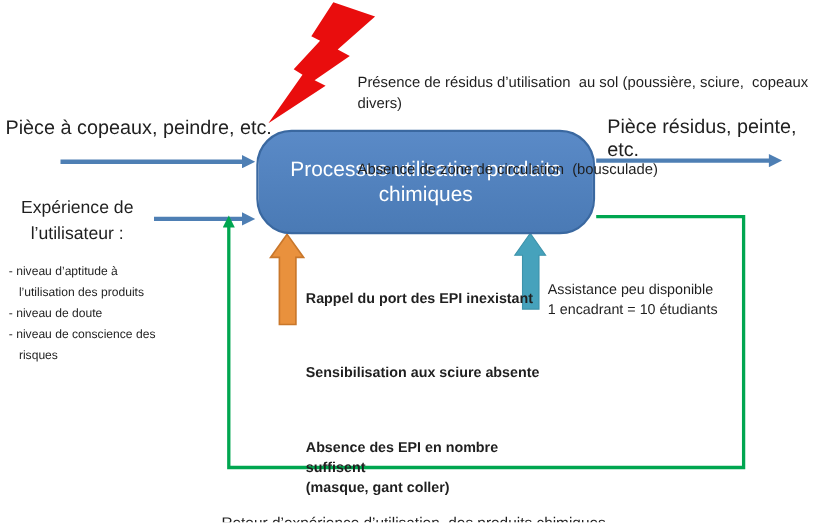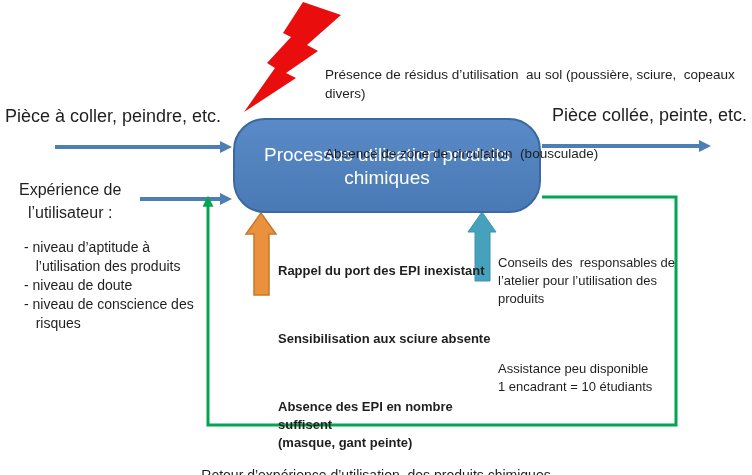--- a/index.html
+++ b/index.html
@@ -11,21 +11,21 @@
     color:#1f1f1f;
     overflow:hidden;
   }
   .layer{position:absolute;left:0;top:0;width:752px;height:475px;}
   .txt{position:absolute;white-space:pre-wrap;}
   .hazard{left:325px;top:27px;width:432px;font-size:13.5px;line-height:19px;}
   .hazard .h1{margin-bottom:3px;}
   .piece-in{left:5px;top:106px;font-size:18px;}
   .piece-out{left:552px;top:105px;font-size:18px;}
   .exp-label{left:19px;top:178px;font-size:16px;line-height:23px;text-align:center;}
-  .exp-details{left:8px;top:238px;font-size:14px;line-height:19px;margin-left:16px;}
+  .exp-details{left:8px;top:238px;font-size:11px;line-height:19px;}
   .mid-col{left:278px;top:226px;width:218px;font-size:13px;line-height:18px;}
   .mid-col .item{margin-bottom:14px;font-weight:bold;}
   .right-col{left:498px;top:218px;width:195px;font-size:13px;line-height:18px;}
   .right-col .item{margin-bottom:16px;}
   .feedback{left:0;top:430px;width:752px;text-align:center;font-size:14px;line-height:18px;white-space:pre-wrap;}
   .process-box{
     position:absolute;left:233px;top:118px;width:308px;height:95px;
     box-sizing:border-box;
     background:linear-gradient(#5a8ac7,#4a7ab5);
     border:2.5px solid #3a68a0;
@@ -68,46 +68,43 @@
 
   <div class="process-box">Processus utilisation produits
 chimiques</div>
 
   <div class="txt hazard">
     <div class="h1">Présence de résidus d’utilisation  au sol (poussière, sciure,  copeaux
 divers)</div>
     <div>Absence de zone de circulation  (bousculade)</div>
   </div>
 
-  <div class="txt piece-in">Pièce à coller, peindre, etc.</div>
+  <div class="txt piece-in">Pièce à copeaux, peindre, etc.</div>
 
-  <div class="txt piece-out">Pièce collée, peinte, etc.</div>
+  <div class="txt piece-out">Pièce résidus, peinte, etc.</div>
 
   <div class="txt exp-label">Expérience de
 l’utilisateur :</div>
 
   <div class="txt exp-details">- niveau d’aptitude à
    l’utilisation des produits
 - niveau de doute
 - niveau de conscience des
    risques</div>
 
   <div class="txt mid-col">
     <div class="item">Rappel du port des EPI inexistant</div>
     <div class="item">Sensibilisation aux sciure absente</div>
     <div class="item">Absence des EPI en nombre suffisent
-(masque, gant peinte)</div>
+(masque, gant coller)</div>
     
     
   </div>
 
   <div class="txt right-col">
-    <div class="item">Conseils des  responsables de
-l’atelier pour l’utilisation des
-produits</div>
     <div class="item">Assistance peu disponible
 1 encadrant = 10 étudiants</div>
   </div>
 
   <div class="txt feedback">
     <div class="f1">Retour d’expérience d’utilisation  des produits chimiques</div>
     
   </div>
 
 </div>

